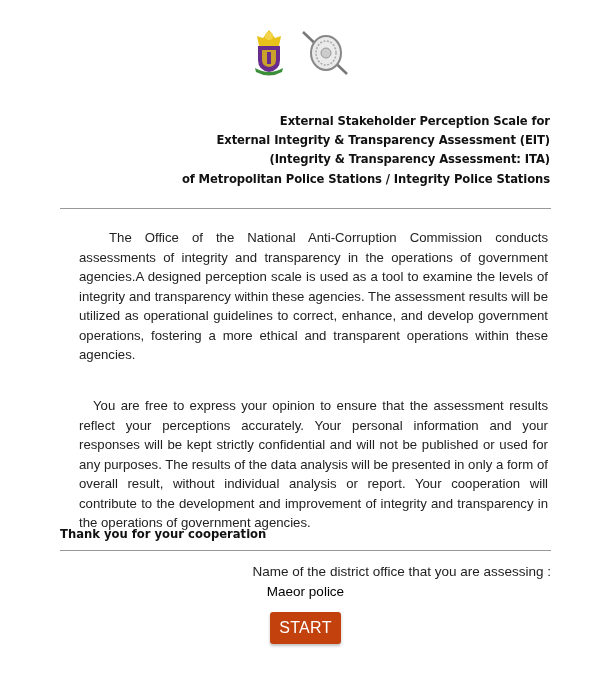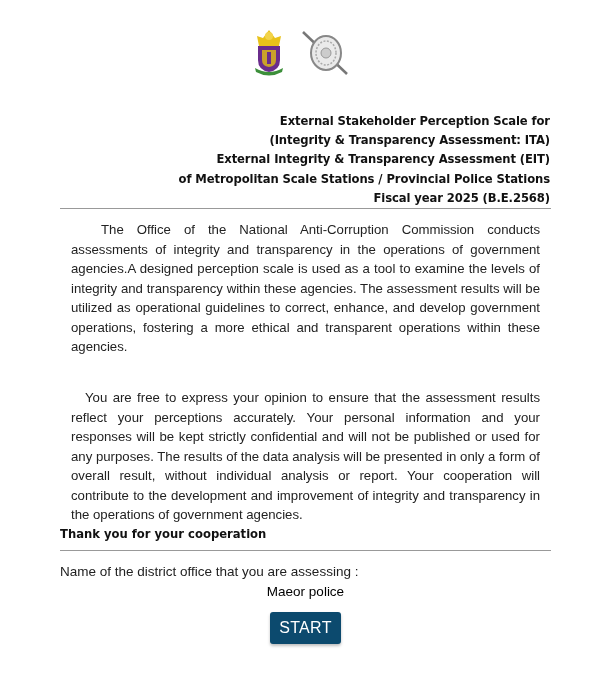--- a/index.html
+++ b/index.html
@@ -4,26 +4,26 @@
 <style>
   html, body { margin: 0; padding: 0; background: #ffffff; }
   body { width: 600px; height: 674px; overflow: hidden; position: relative;
          font-family: "DejaVu Sans", sans-serif; color: #111; }
   .logos { position: absolute; top: 26px; left: 0; width: 600px; display: flex; justify-content: center; gap: 10px; }
   .logo { width: 40px; height: 52px; }
   .titles { position: absolute; top: 112px; left: 60px; width: 490px; text-align: right;
             font-family: "DejaVu Sans", sans-serif; font-weight: bold; font-size: 11.6px; line-height: 19.2px; color: #111; letter-spacing: -0.1px; }
   .divider { position: absolute; left: 60px; width: 491px; height: 1px; background: #999; }
   .para { position: absolute; left: 71px; width: 469px; font-family: "Liberation Sans", sans-serif;
-          font-size: 13.2px; line-height: 19.5px; text-align: justify; color: #222; margin: 0; }
+          font-size: 13.2px; line-height: 19.5px; text-align: justify; color: #222; margin: 8px; }
   .p1 { top: 220px; text-indent: 30px; }
   .p2 { top: 388px; text-indent: 14px; }
   .thanks { position: absolute; top: 527px; left: 60px; width: 491px; text-align: left;
             font-weight: bold; font-size: 11.6px; color: #111; }
-  .office-label { position: absolute; top: 564px; left: 60px; width: 491px; text-align: left;
+  .office-label { position: absolute; top: 564px; left: 60px; width: 491px; text-align: right;
                   font-family: "Liberation Sans", sans-serif; font-size: 13.5px; color: #222; }
   .office-value { position: absolute; top: 584px; left: 60px; width: 491px; text-align: center;
                   font-family: "Liberation Sans", sans-serif; font-size: 13.5px; color: #000000; }
   .start-btn { position: absolute; top: 612px; left: 270px; width: 71px; height: 32px;
                background: #1976d2; color: #fff; border: none; border-radius: 3px;
                font-family: "Liberation Sans", sans-serif; font-size: 16px; letter-spacing: 0.3px;
                box-shadow: 0 2px 3px rgba(0,0,0,0.25); cursor: pointer; }
 </style>
 </head>
 <body>
@@ -40,31 +40,30 @@
   <svg class="logo" viewBox="0 0 52 52" style="width:52px;">
     <line x1="4" y1="6" x2="48" y2="48" stroke="#777" stroke-width="2.5"></line>
     <ellipse cx="27" cy="27" rx="15" ry="17" fill="#eaeaea" stroke="#888" stroke-width="2"></ellipse>
     <ellipse cx="27" cy="27" rx="10" ry="12" fill="none" stroke="#aaa" stroke-width="1.5" stroke-dasharray="2 1.5"></ellipse>
     <circle cx="27" cy="27" r="5" fill="#ccc" stroke="#999"></circle>
   </svg>
 </div>
 
 <div class="titles">
   <div>External Stakeholder Perception Scale for</div>
+  <div>External Integrity &amp; Transparency Assessment (EIT)</div>
   <div>(Integrity &amp; Transparency Assessment: ITA)</div>
-  <div>External Integrity &amp; Transparency Assessment (EIT)</div>
-  <div>of Metropolitan Scale Stations / Provincial Police Stations</div>
-  <div>Fiscal year 2025 (B.E.2568)</div>
+  <div>of Metropolitan Police Stations / Integrity Police Stations</div>
 </div>
 
 <div class="divider" style="top:208px;"></div>
 
 <p class="para p1">The Office of the National Anti-Corruption Commission conducts assessments of integrity and transparency in the operations of government agencies.A designed perception scale is used as a tool to examine the levels of integrity and transparency within these agencies. The assessment results will be utilized as operational guidelines to correct, enhance, and develop government operations, fostering a more ethical and transparent operations within these agencies.</p>
 <p class="para p2">You are free to express your opinion to ensure that the assessment results reflect your perceptions accurately. Your personal information and your responses will be kept strictly confidential and will not be published or used for any purposes. The results of the data analysis will be presented in only a form of overall result, without individual analysis or report. Your cooperation will contribute to the development and improvement of integrity and transparency in the operations of government agencies.</p>
 
 <div class="thanks">Thank you for your cooperation</div>
 
 <div class="divider" style="top:550px;"></div>
 
 <div class="office-label">Name of the district office that you are assessing :</div>
 <div class="office-value">Maeor police</div>
 
-<button class="start-btn" style="background: #0c4a6e;">START</button>
+<button class="start-btn" style="background: #c2410c;">START</button>
 
 </body></html>

